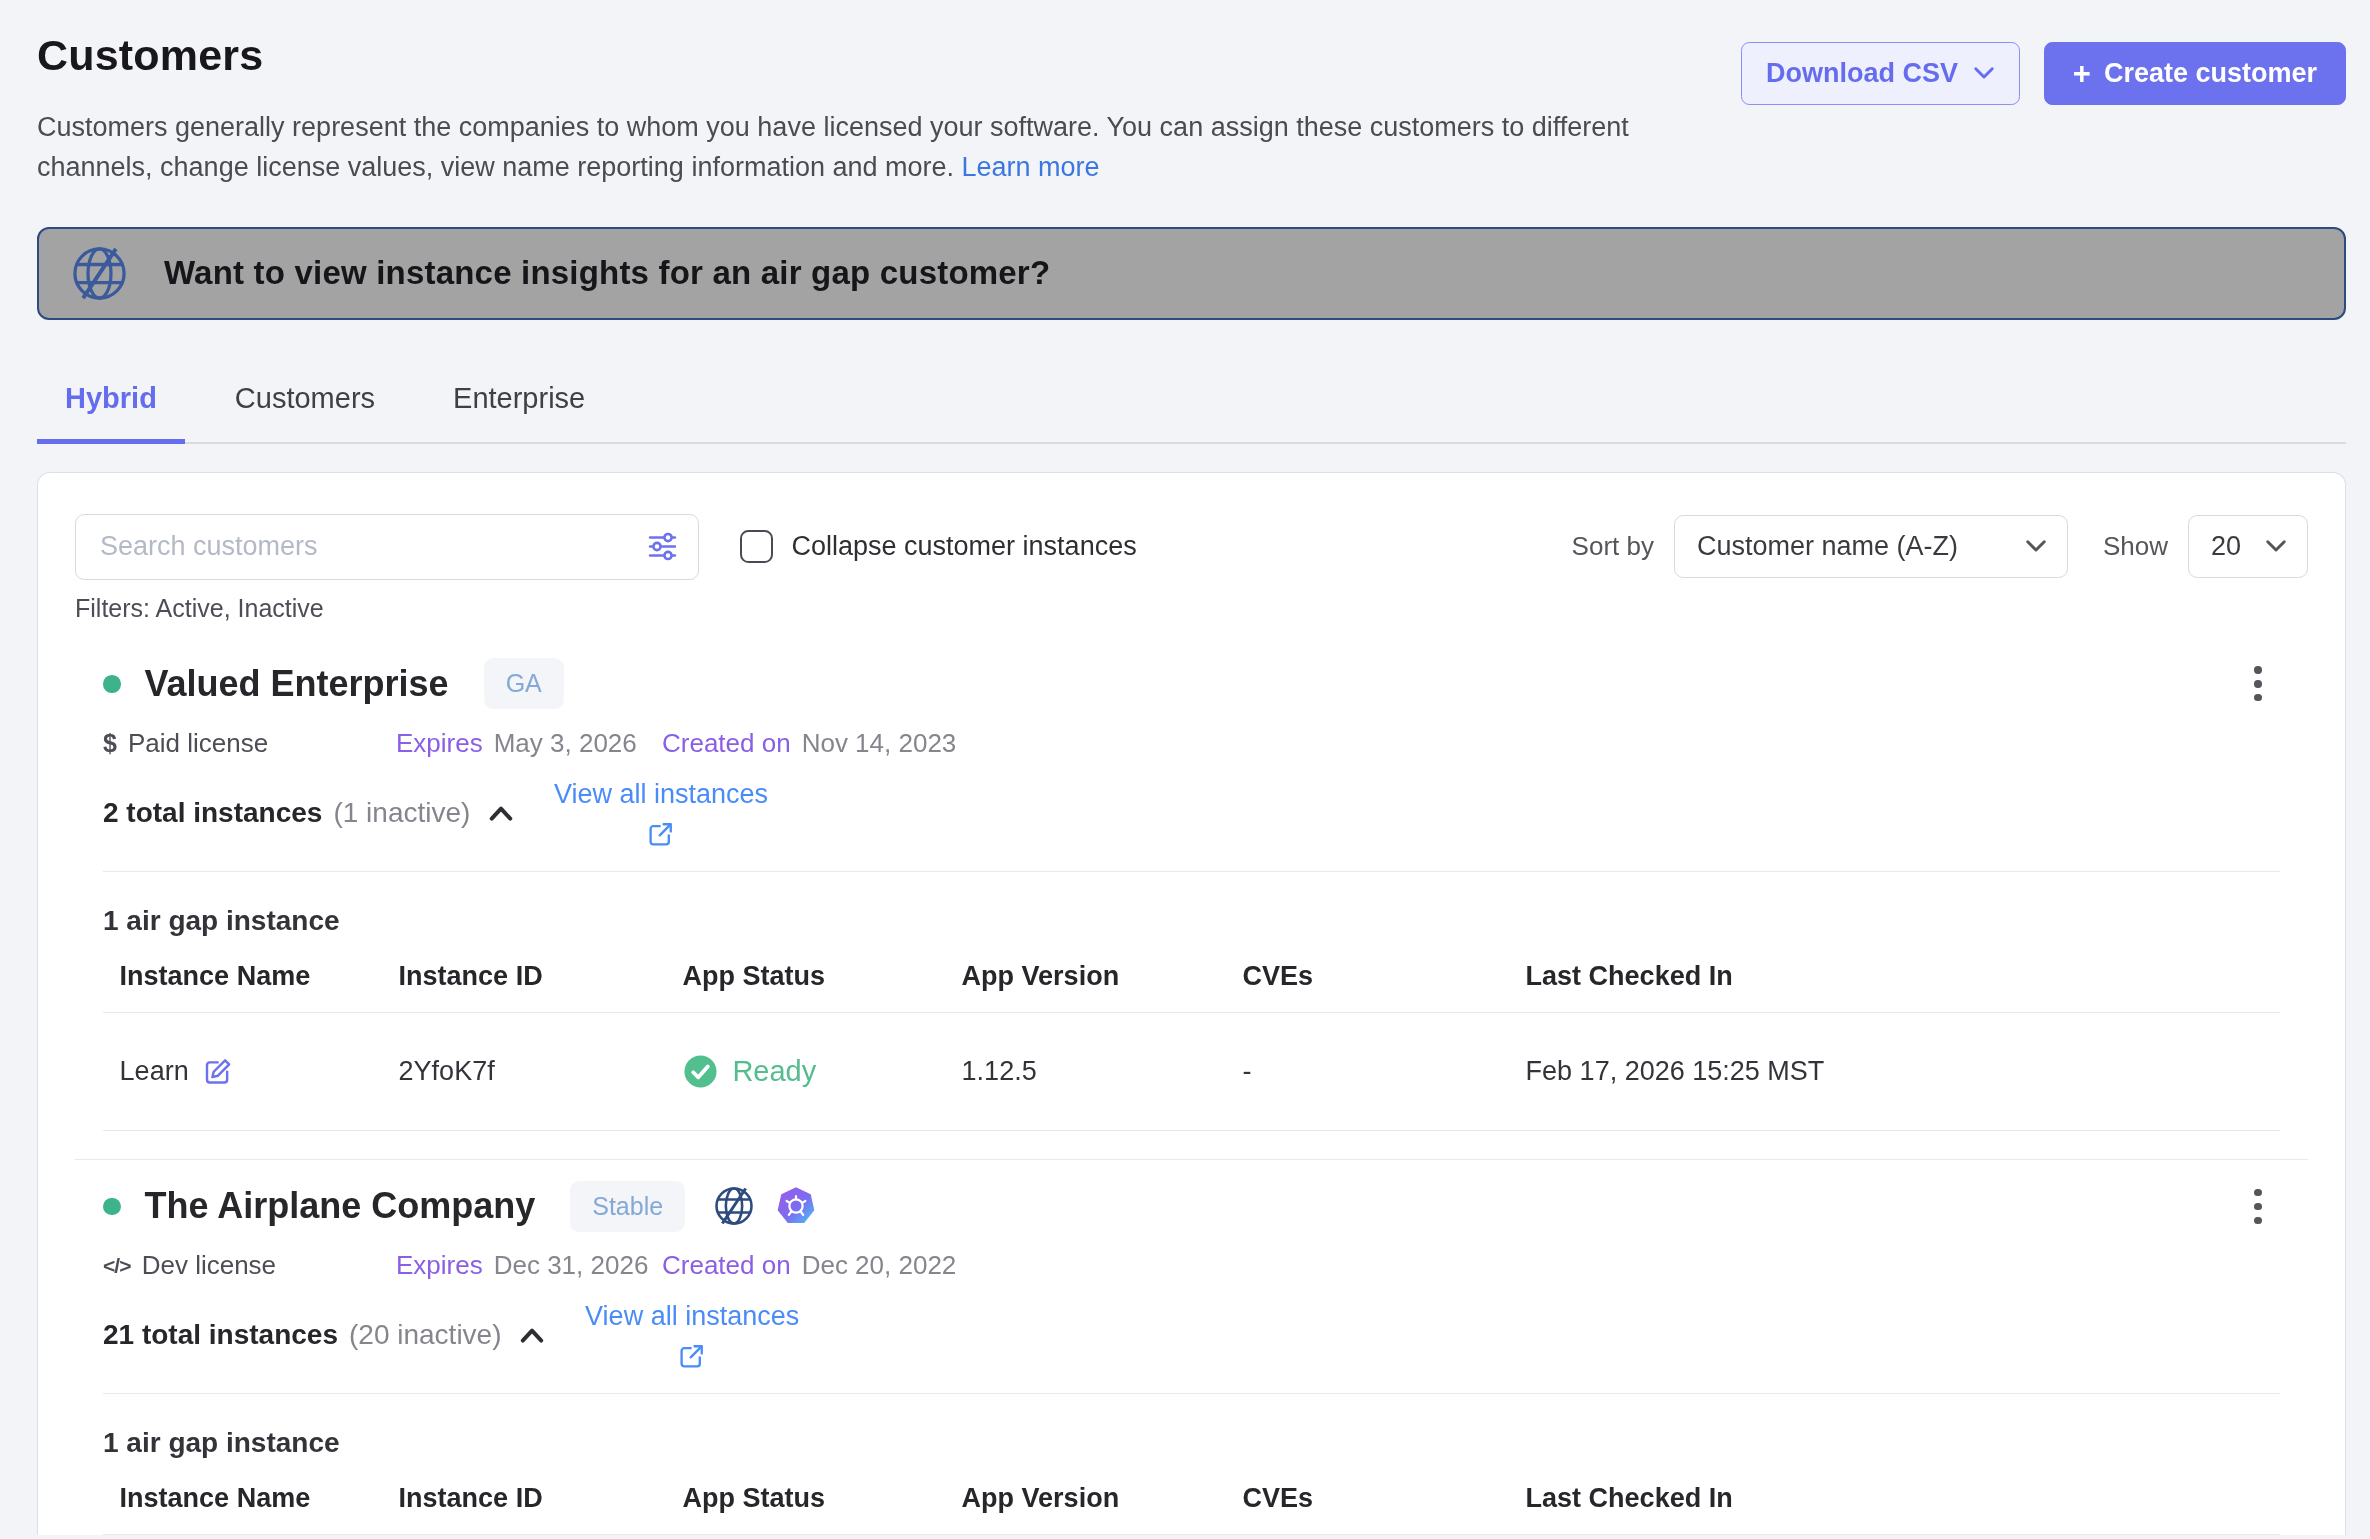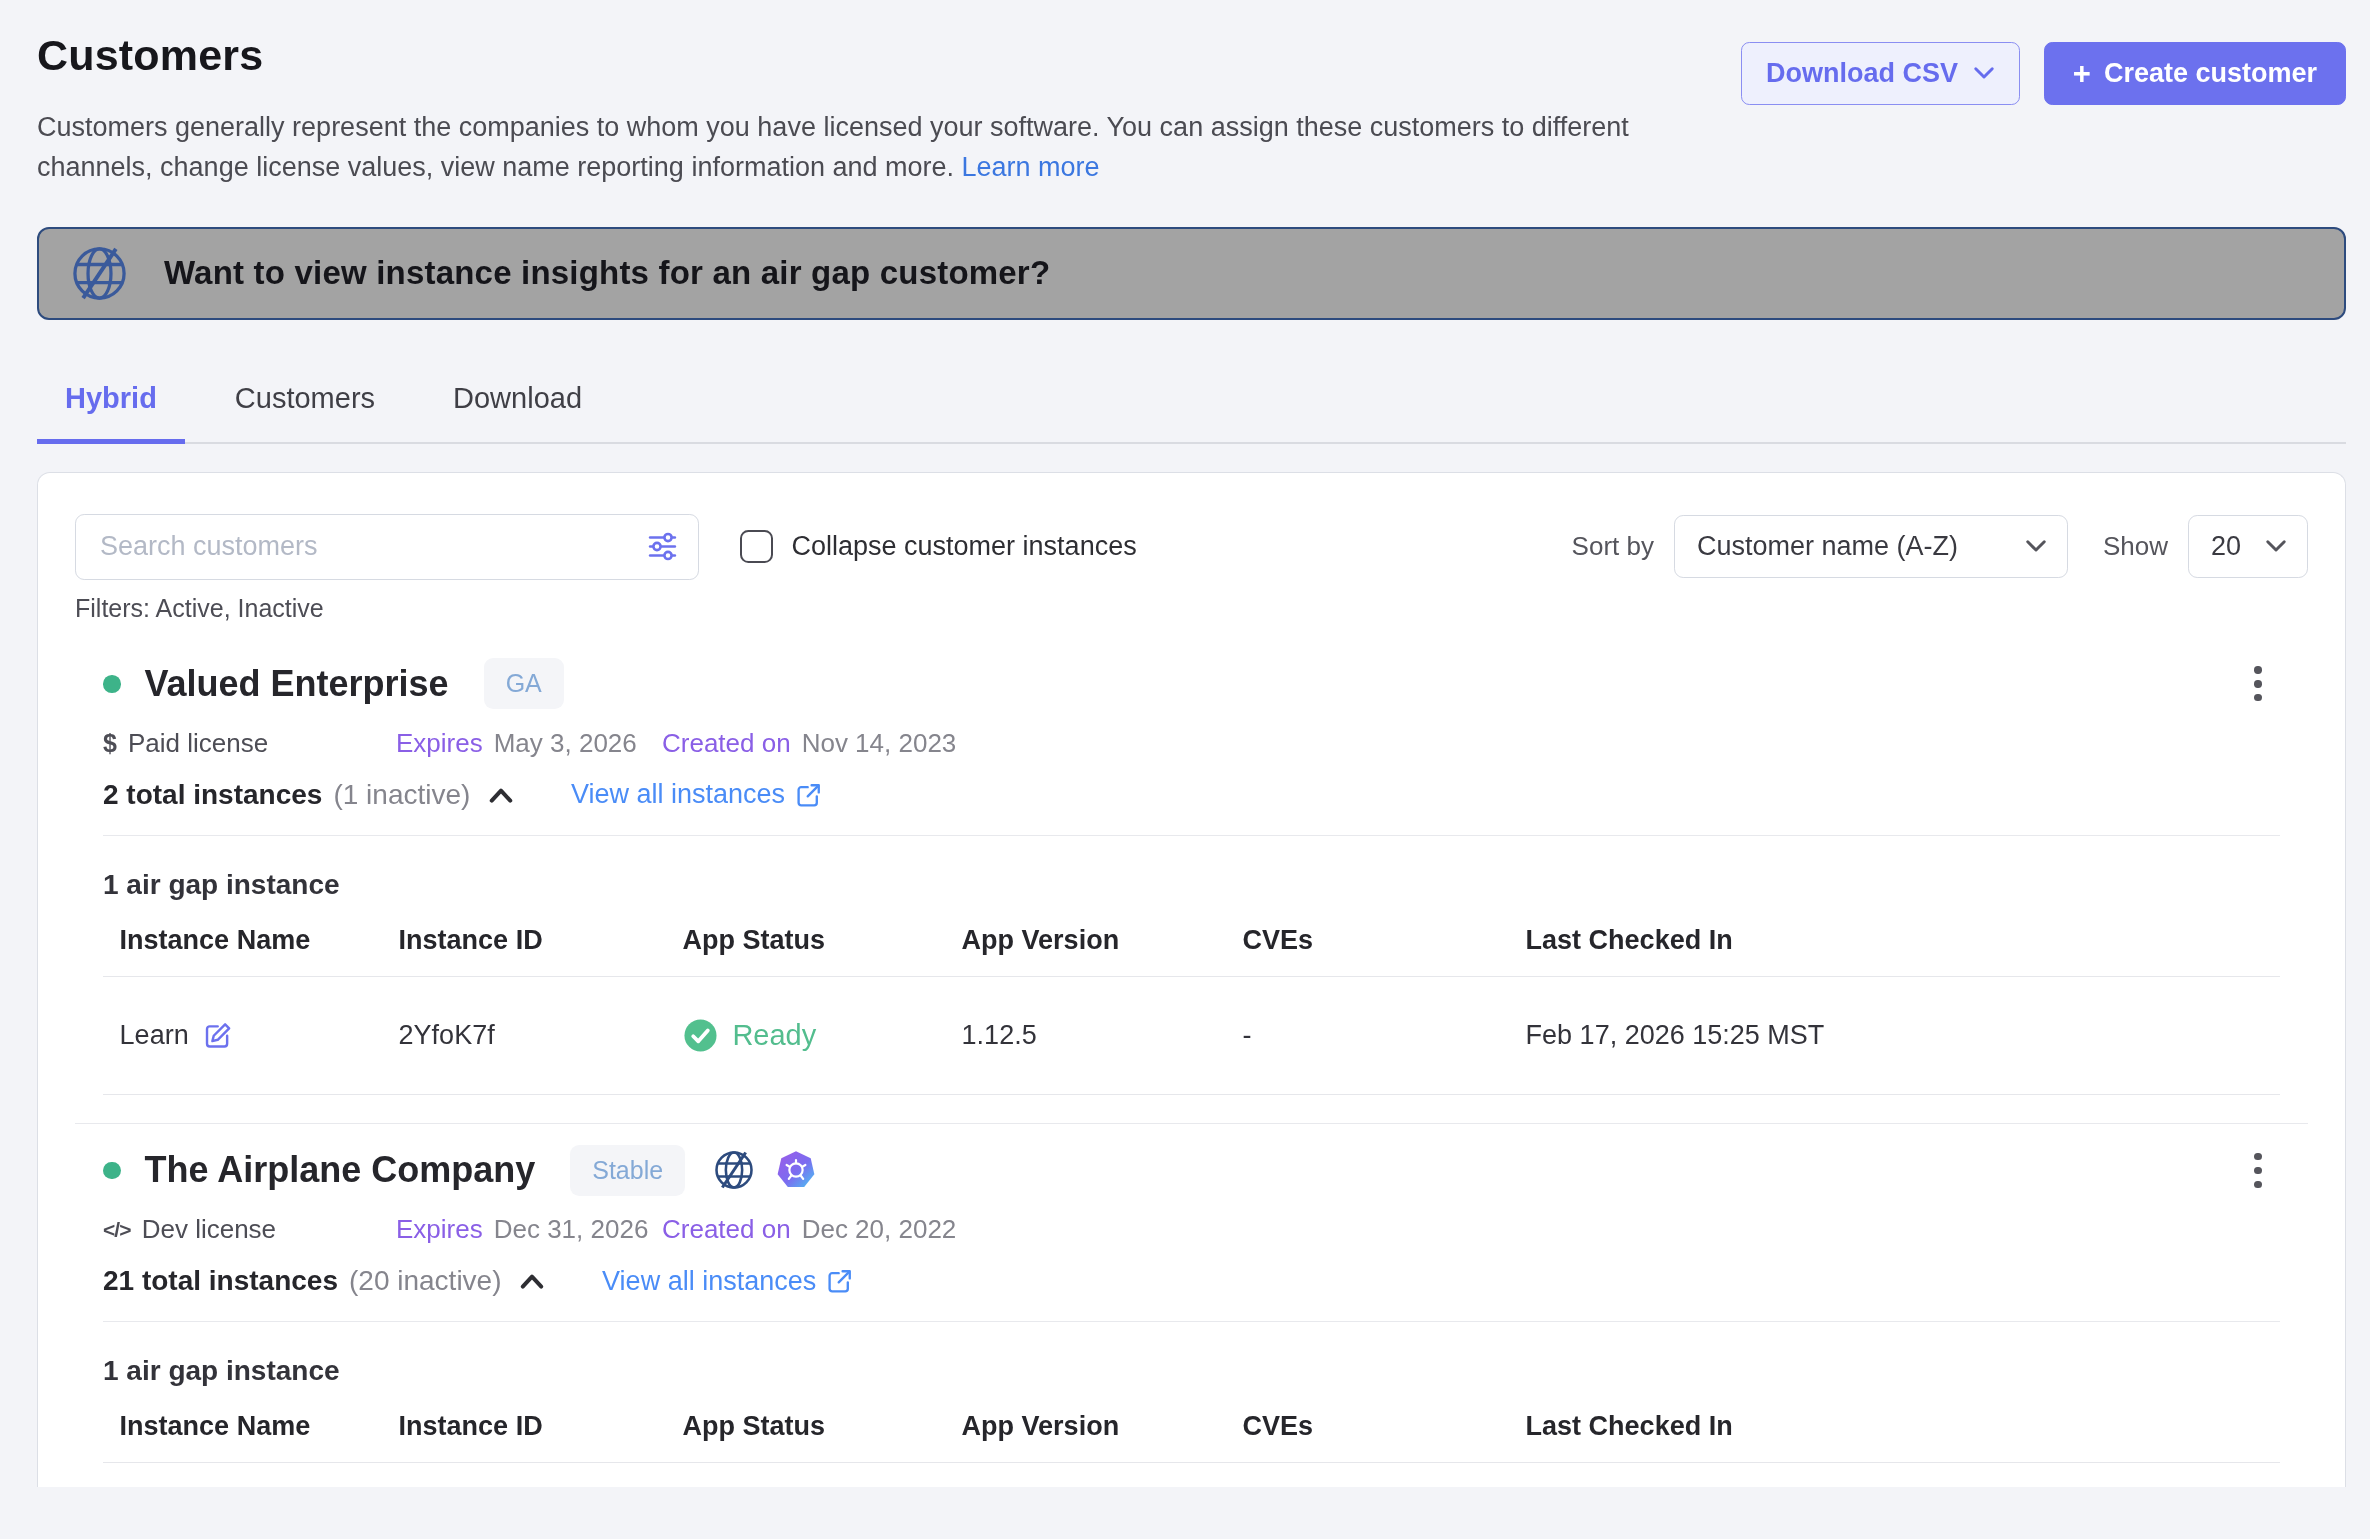--- a/index.html
+++ b/index.html
@@ -76,22 +76,22 @@
   .meta-license { width: 293px; color: #4d4d55; display: flex; align-items: center; gap: 11px; }
   .license-glyph { font-weight: 600; color: #4d4d55; font-size: 25px; }
   .meta-pair { display: flex; gap: 11px; }
   .meta-expires { width: 266px; }
   .meta-key { color: #8a5fe6; }
   .meta-val { color: #85858d; }
   .instances-row { display: flex; align-items: center; margin-top: 20px; }
   .inst-total { font-size: 28px; font-weight: 700; color: #26262b; }
   .inst-inactive { font-size: 28px; color: #85858d; margin-left: 11px; }
   .collapse-toggle { margin-left: 16.6px; cursor: pointer; display: flex; align-items: center; }
-  .view-all { margin-left: 56px; display: flex; align-items: center; gap: 11px; color: #4a8cf7;
-              font-size: 27px; cursor: pointer; }
+  .view-all { margin-left: 39px; display: flex; align-items: center; gap: 11px; color: #4a8cf7;
+              font-size: 27px; cursor: pointer; flex-direction: column; }
   .hr { border: none; border-top: 1.8px solid #e8e9ed; margin-top: 24px; }
   .airgap-heading { margin-top: 33px; font-size: 28px; font-weight: 700; color: #33333a; }
 
   table.inst-table { width: 100%; border-collapse: collapse; margin-top: 24px; }
   .inst-table th { text-align: left; font-size: 27px; font-weight: 700; color: #26262b;
                    padding: 0 0 20px 16.6px; border-bottom: 1.8px solid #e6e7eb; }
   .inst-table td { font-size: 27px; color: #33333a; padding: 41px 0 41px 16.6px; border-bottom: 1.8px solid #e6e7eb; }
   .col-name { width: 279px; } .col-id { width: 284px; } .col-status { width: 279px; }
   .col-version { width: 281px; } .col-cves { width: 283px; }
   .cell-name { display: flex; align-items: center; gap: 14.8px; }
@@ -138,21 +138,21 @@
         <line x1="4" y1="23.5" x2="32" y2="23.5"></line>
         <line x1="28" y1="3" x2="8" y2="33" stroke-width="2.4"></line>
       </g>
     </svg>
     <div class="banner-title">Want to view instance insights for an air gap customer?</div>
   </div>
 
   <div class="tabs">
     <div class="tab active">Hybrid</div>
     <div class="tab">Customers</div>
-    <div class="tab">Download</div>
+    <div class="tab">Enterprise</div>
   </div>
 
   <div class="card">
 
     <div class="toolbar">
       <div class="search-wrap">
         <input class="search-input" type="text" placeholder="Search customers" style="">
         <svg class="filter-icon" viewBox="0 0 24 24">
           <g stroke="#6c71ee" stroke-width="1.9" stroke-linecap="round" fill="#ffffff">
             <line x1="3" y1="5.5" x2="21" y2="5.5"></line>

